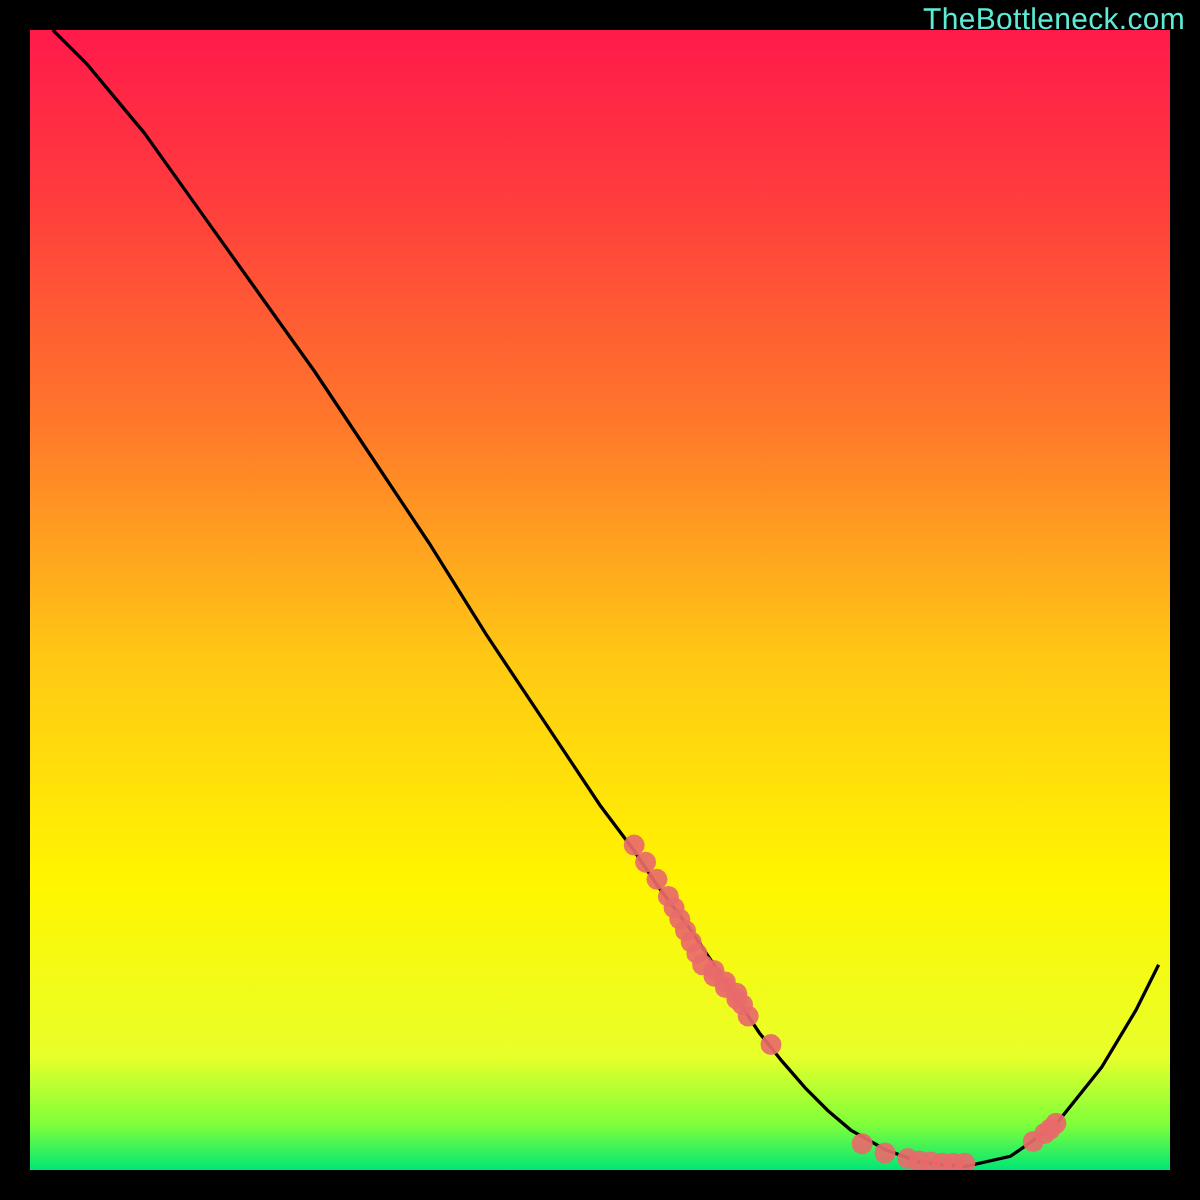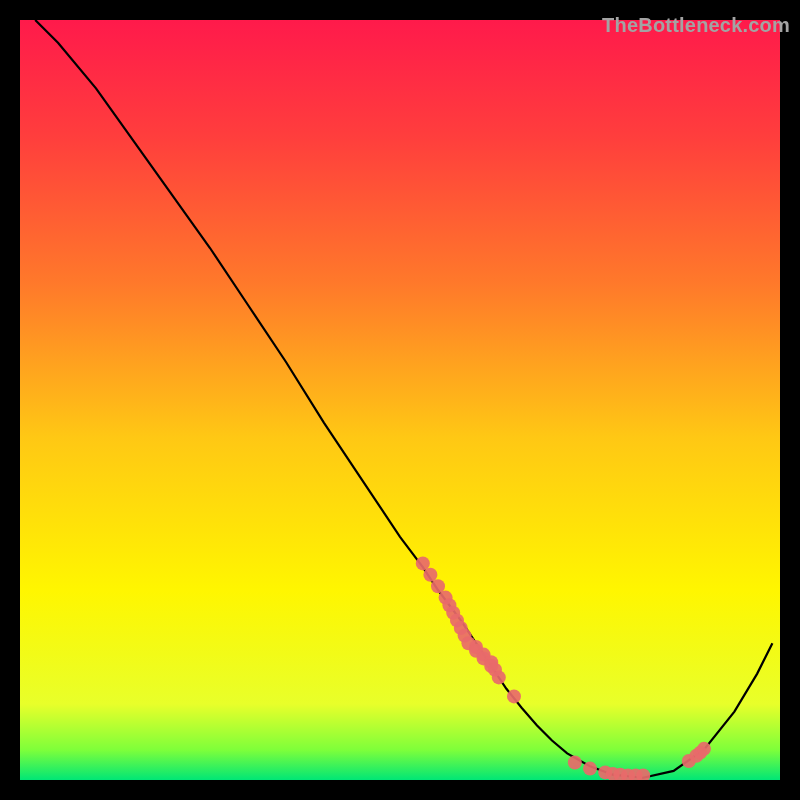--- a/index.html
+++ b/index.html
@@ -12,26 +12,26 @@
   }
   .plot-area {
     position: absolute;
     left: 20px;
     top: 20px;
     width: 760px;
     height: 760px;
   }
   .watermark {
     position: absolute;
-    top: 14px;
+    top: 2px;
     right: 10px;
     font-family: Arial, Helvetica, sans-serif;
     font-size: 20px;
-    font-weight: 700;
-    color: #a3a3a3;
+    font-weight: 400;
+    color: #5eead4;
     letter-spacing: 0.2px;
     z-index: 10;
   }
   svg { display: block; }
 </style>
 </head>
 <body>
 
 <div class="chart-container">
   <div class="watermark">TheBottleneck.com</div>

